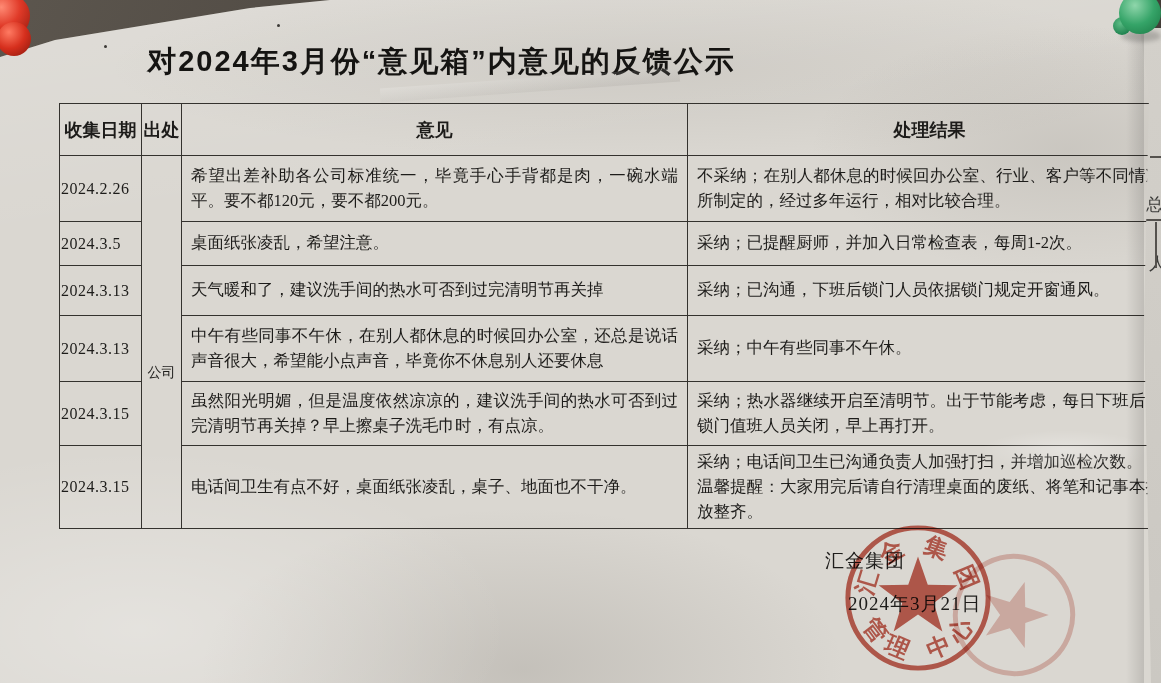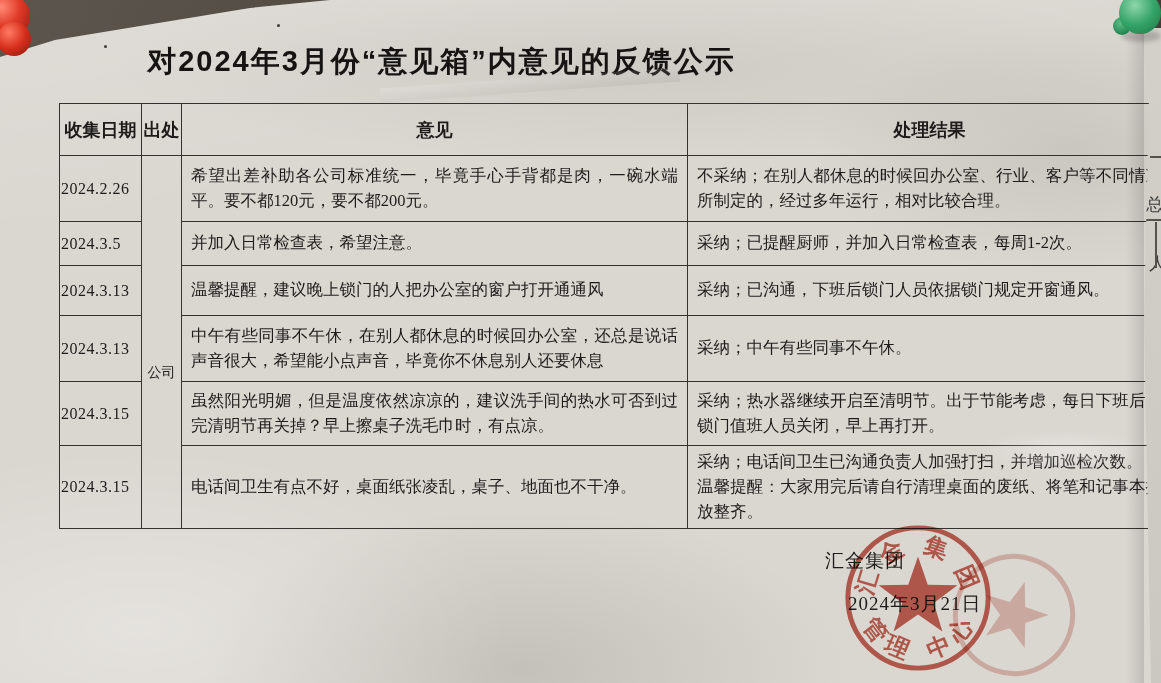--- a/index.html
+++ b/index.html
@@ -110,26 +110,26 @@
         <th>处理结果</th>
       </tr>
       <tr style="height:66px">
         <td class="c-date">2024.2.26</td>
         <td class="c-source" rowspan="6">公司</td>
         <td class="c-opinion">希望出差补助各公司标准统一，毕竟手心手背都是肉，一碗水端平。要不都120元，要不都200元。</td>
         <td class="c-result">不采纳；在别人都休息的时候回办公室、行业、客户等不同情况所制定的，经过多年运行，相对比较合理。</td>
       </tr>
       <tr style="height:44px">
         <td class="c-date">2024.3.5</td>
-        <td class="c-opinion">并加入日常检查表，希望注意。</td>
+        <td class="c-opinion">桌面纸张凌乱，希望注意。</td>
         <td class="c-result">采纳；已提醒厨师，并加入日常检查表，每周1-2次。</td>
       </tr>
       <tr style="height:50px">
         <td class="c-date">2024.3.13</td>
-        <td class="c-opinion">温馨提醒，建议晚上锁门的人把办公室的窗户打开通通风</td>
+        <td class="c-opinion">天气暖和了，建议洗手间的热水可否到过完清明节再关掉</td>
         <td class="c-result">采纳；已沟通，下班后锁门人员依据锁门规定开窗通风。</td>
       </tr>
       <tr style="height:66px">
         <td class="c-date">2024.3.13</td>
         <td class="c-opinion">中午有些同事不午休，在别人都休息的时候回办公室，还总是说话声音很大，希望能小点声音，毕竟你不休息别人还要休息</td>
         <td class="c-result">采纳；中午有些同事不午休。</td>
       </tr>
       <tr style="height:64px">
         <td class="c-date">2024.3.15</td>
         <td class="c-opinion">虽然阳光明媚，但是温度依然凉凉的，建议洗手间的热水可否到过完清明节再关掉？早上擦桌子洗毛巾时，有点凉。</td>

